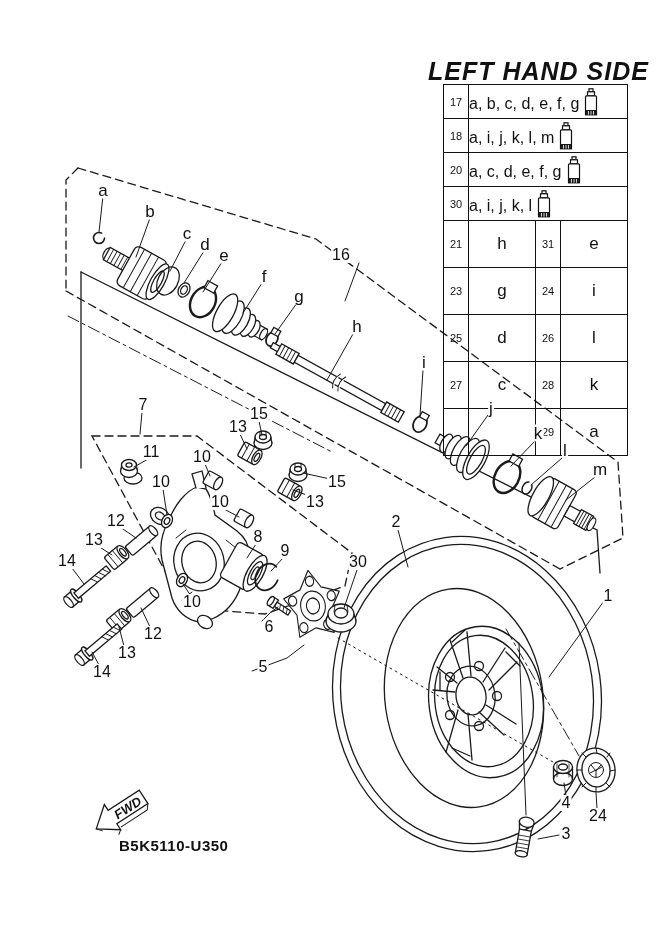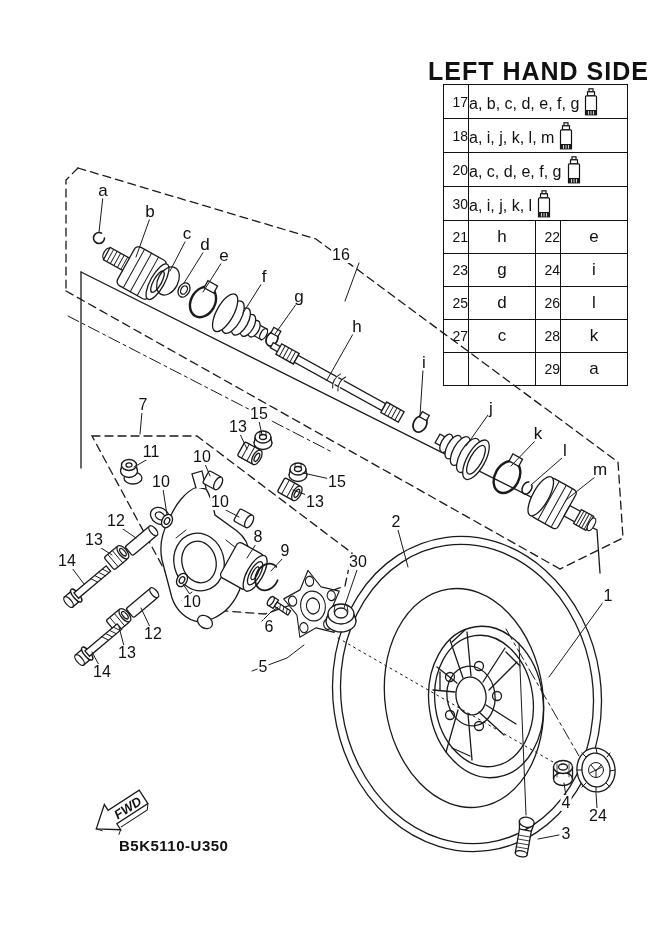--- a/index.html
+++ b/index.html
@@ -3,31 +3,31 @@
 <meta charset="utf-8">
 <style>
   html,body{margin:0;padding:0;background:#e8e8e8;}
   .page{
     position:relative;width:661px;height:935px;background:#ffffff;
     font-family:"Liberation Sans",sans-serif;color:#111;overflow:hidden;
     margin:0 auto;
   }
   .diagram-svg{position:absolute;left:0;top:0;width:661px;height:935px;}
   .page-title{
-    position:absolute;left:428px;top:57px;font-size:25px;
+    position:absolute;left:428px;top:57px;font-size:25px;font-style:italic;
     font-weight:600;letter-spacing:1px;white-space:nowrap;text-align:center;
   }
   table.parts{position:absolute;left:443px;top:84px;border-collapse:collapse;table-layout:fixed;}
   table.parts td{border:1.6px solid #111;padding:0;vertical-align:middle;overflow:hidden;}
-  td.num{width:24px;text-align:right;font-size:14px;}
+  td.num{width:24px;text-align:center;font-size:11px;}
   td.letters{width:156px;font-size:16px;padding-left:6px;white-space:nowrap;}
   td.val{width:66px;text-align:center;font-size:17px;}
   td.blank{border:none;}
   tr.ref-row{height:34px;}
-  tr.grid-row{height:33px;}
+  tr.grid-row{height:47px;}
   .tube{vertical-align:-7px;margin-left:5px;}
   .co{
     position:absolute;transform:translate(-50%,-50%);font-size:16px;line-height:1;
     white-space:nowrap;background:#fff;padding:0 1px;
   }
   .co.letter{font-size:17px;}
   .part-code{position:absolute;left:77px;top:837px;font-size:15px;font-weight:600;letter-spacing:0.5px;margin-left:42px;}
 </style>
 </head>
 <body>
@@ -448,21 +448,21 @@
               <rect x="5" y="0.8" width="4" height="3"></rect>
               <rect x="3.5" y="3.8" width="7" height="4"></rect>
               <rect x="1.5" y="7.8" width="11" height="15" rx="1"></rect>
               <rect x="1.5" y="22.8" width="11" height="4" fill="#222"></rect>
               <path d="M4.5,23 v3.6 M7,23 v3.6 M9.5,23 v3.6" stroke="#fff" stroke-width="0.8"></path>
             </svg></td>
     </tr>
     <tr class="grid-row">
       <td class="num">21</td>
       <td class="val">h</td>
-      <td class="num">22</td>
+      <td class="num">31</td>
       <td class="val">e</td>
     </tr>
     <tr class="grid-row">
       <td class="num">23</td>
       <td class="val">g</td>
       <td class="num">24</td>
       <td class="val">i</td>
     </tr>
     <tr class="grid-row">
       <td class="num">25</td>

